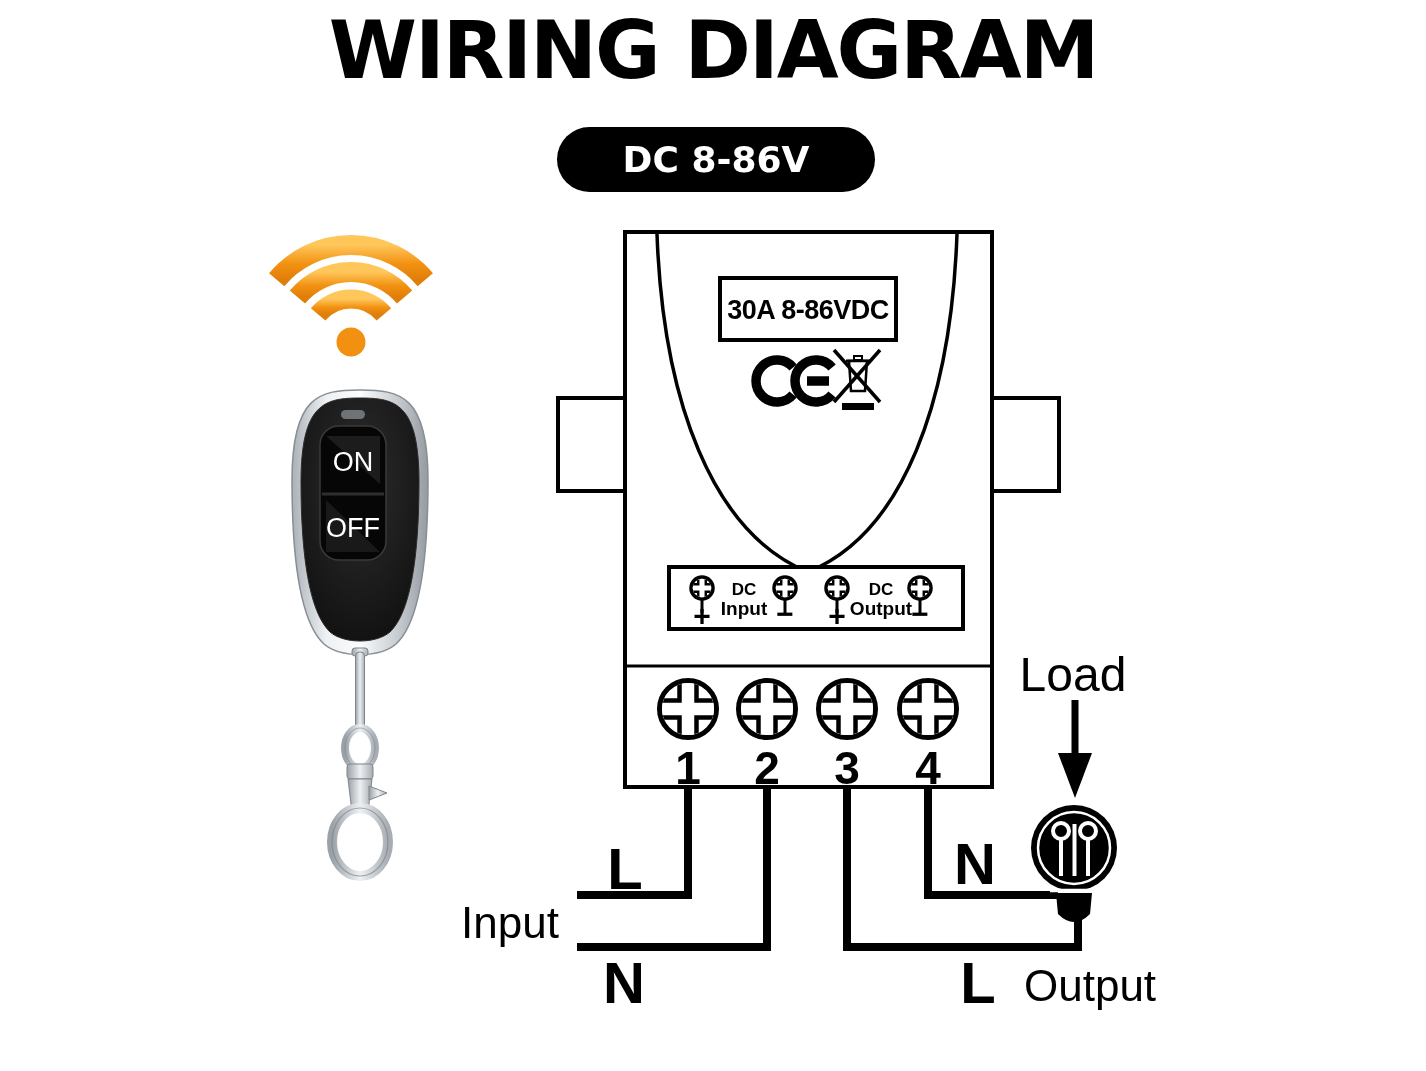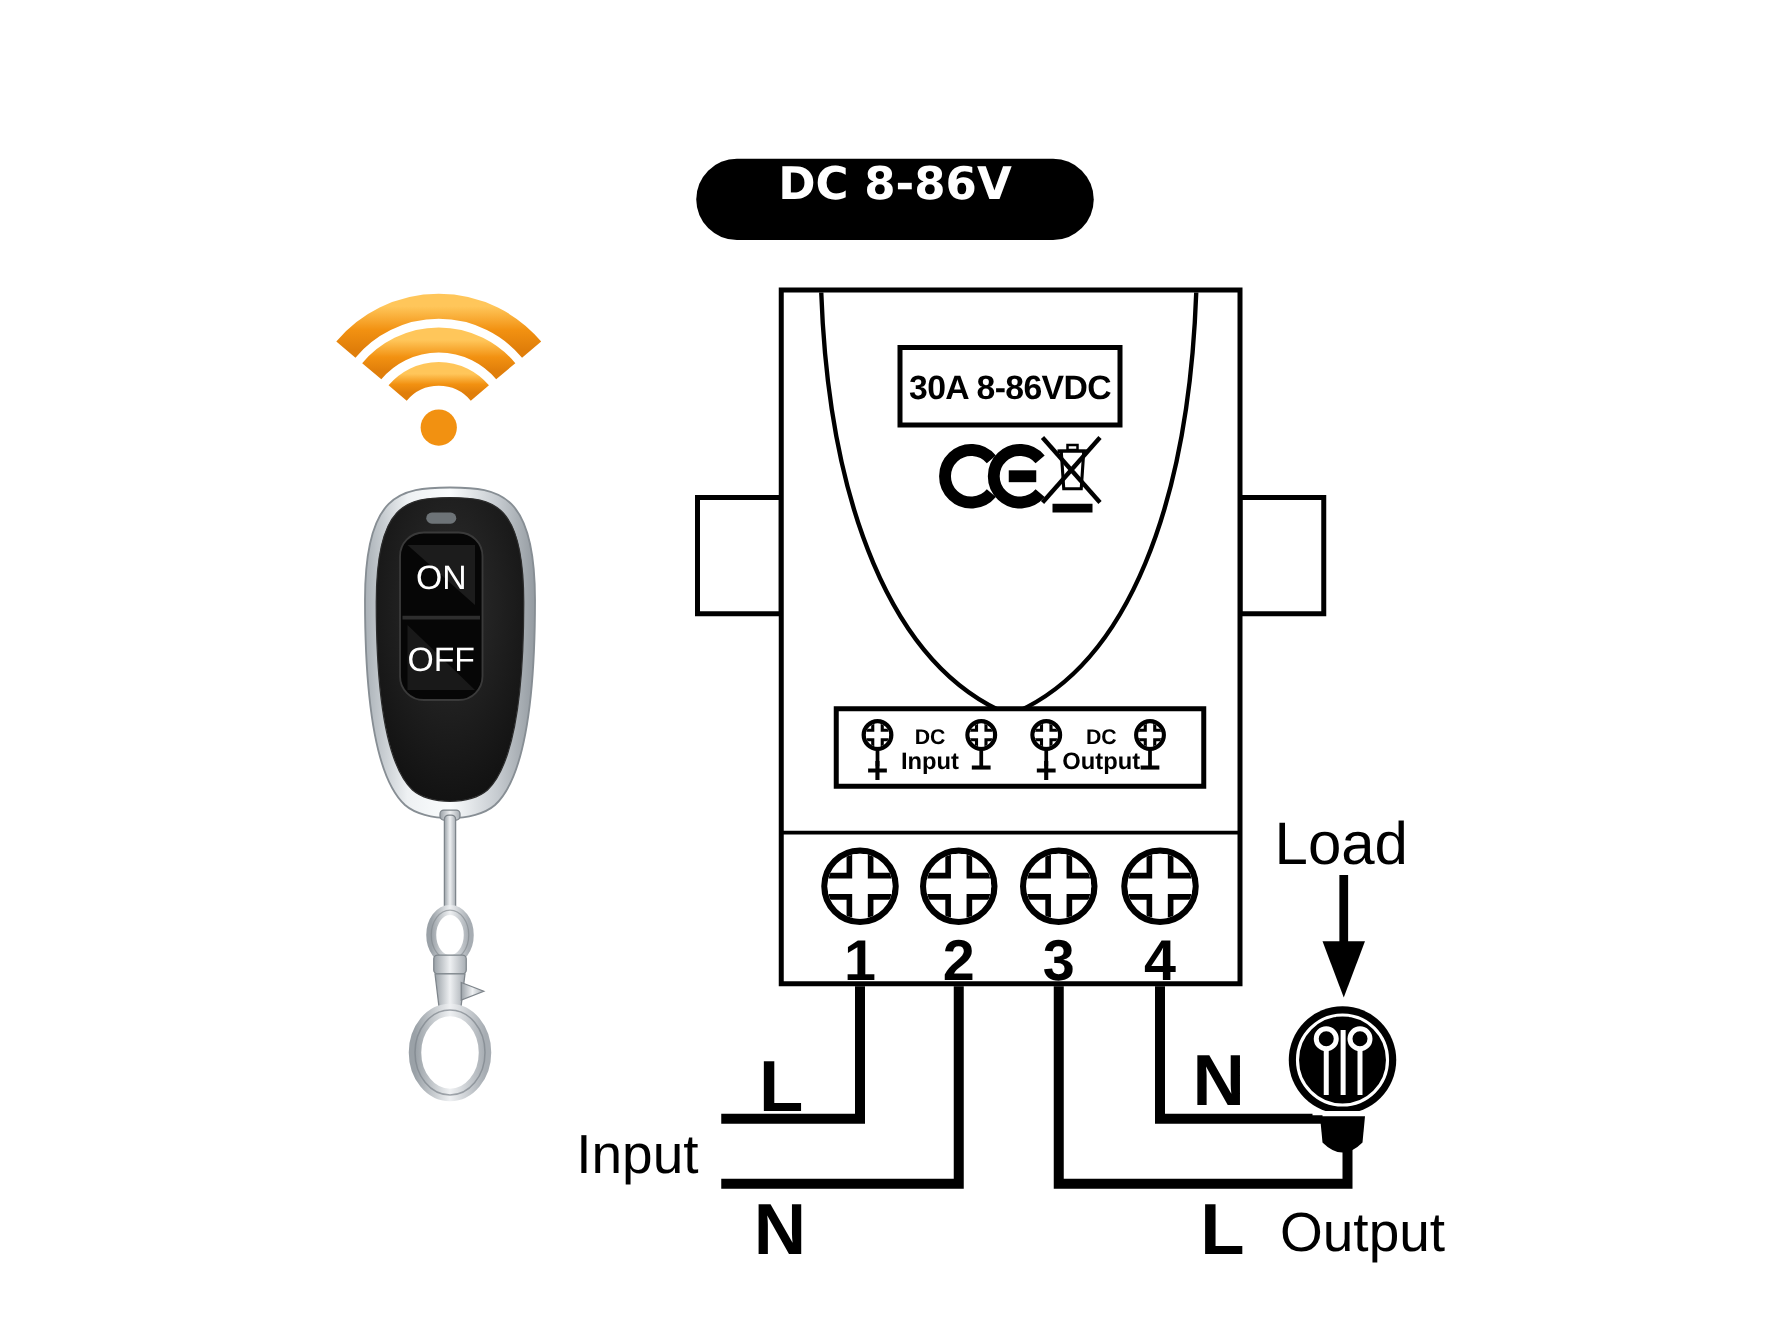--- a/index.html
+++ b/index.html
@@ -2,31 +2,32 @@
 <html><head>
 <meta charset="utf-8">
 <style>
   html,body{margin:0;padding:0;background:#fff;}
   #stage{position:relative;width:1426px;height:1071px;background:#ffffff;overflow:hidden;
          font-family:"Liberation Sans",sans-serif;}
   #page-title{position:absolute;top:4px;left:0;right:0;text-align:center;
       font-family:"DejaVu Sans","Liberation Sans",sans-serif;font-weight:700;
       font-size:80px;letter-spacing:-2px;color:#000;}
   #voltage-badge{position:absolute;left:557px;top:127px;width:318px;height:65px;
-      background:#000;border-radius:33px;display:flex;align-items:flex-start;justify-content:center;
+      background:#000;border-radius:33px;display:flex;align-items:center;justify-content:center;
       color:#fff;font-family:"DejaVu Sans","Liberation Sans",sans-serif;
       font-weight:700;font-size:36px;}
   svg{position:absolute;left:0;top:0;}
   text{font-family:"Liberation Sans",sans-serif;}
 </style>
 </head>
 <body>
 
 <div id="stage">
 
+  <div id="page-title">WIRING DIAGRAM</div>
   <div id="voltage-badge">
     <span>DC 8-86V</span>
   </div>
 
   <svg width="1426" height="1071" viewBox="0 0 1426 1071">
     <defs>
       <linearGradient id="gWifi" x1="0" y1="0" x2="0" y2="1">
         <stop offset="0" stop-color="#FFC65A"></stop>
         <stop offset="0.55" stop-color="#F29111"></stop>
         <stop offset="1" stop-color="#E07E0A"></stop>

